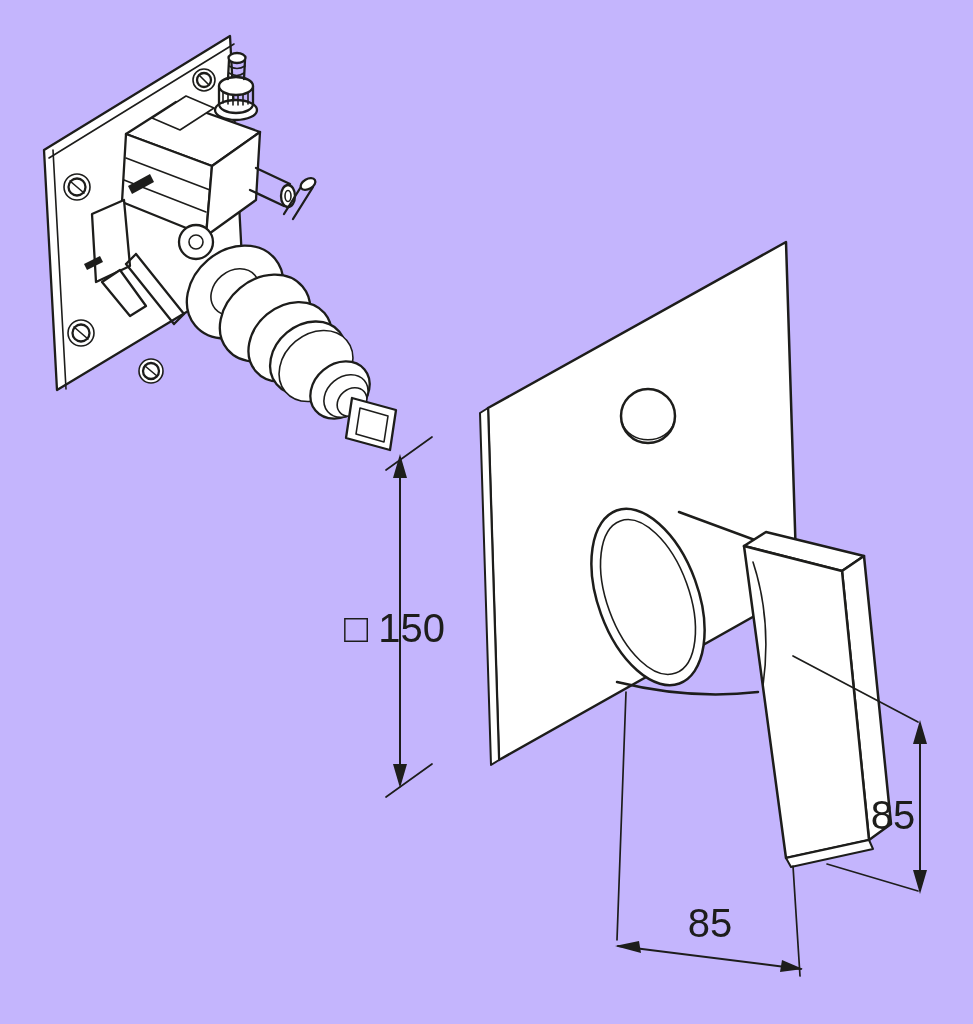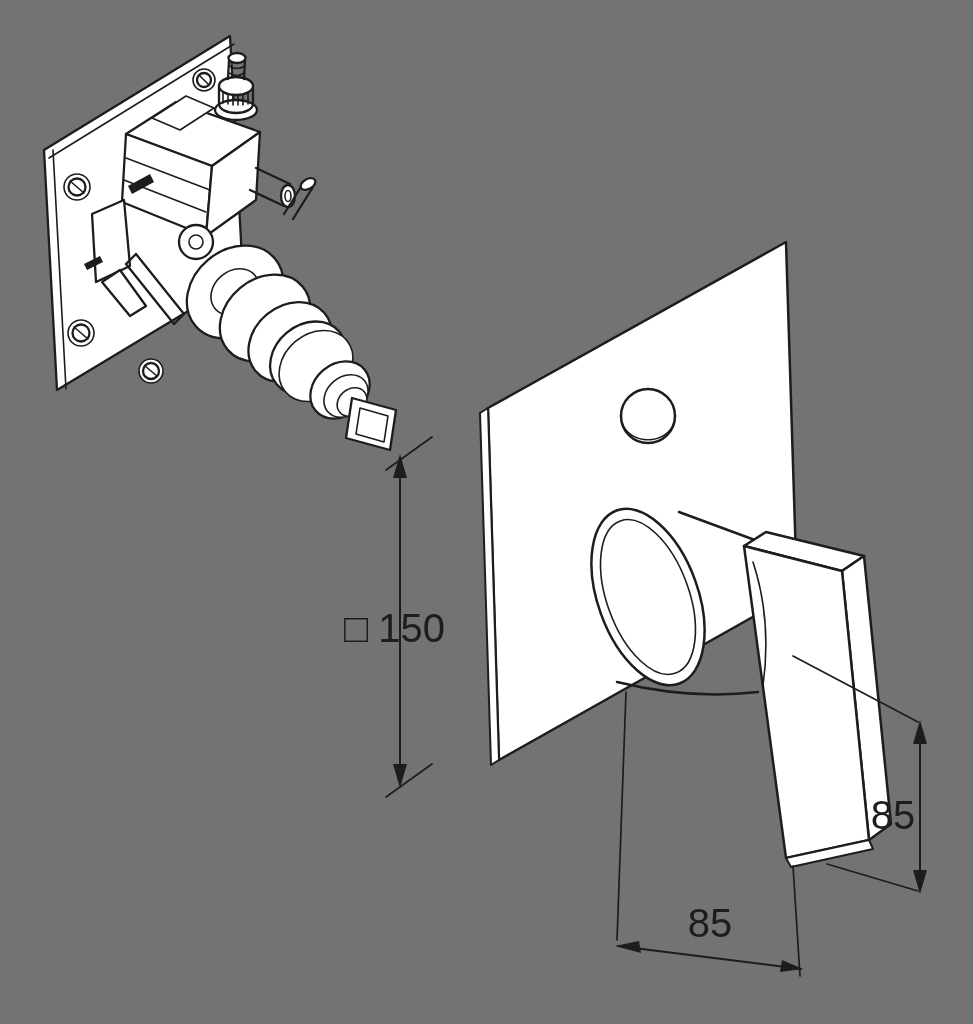--- a/index.html
+++ b/index.html
@@ -1,16 +1,16 @@
 <!DOCTYPE html>
 <html><head>
 <meta charset="utf-8">
 <style>
   html,body{margin:0;padding:0;background:#ffffff;}
-  .canvas{position:relative;width:973px;height:1024px;background:#737373;overflow:hidden;}
+  .canvas{position:relative;width:973px;height:1024px;background:#c4b5fd;overflow:hidden;}
   svg{display:block;}
   .s  {stroke:#1d1d1b;stroke-width:2.3;fill:none;stroke-linecap:round;stroke-linejoin:round;}
   .sf {stroke:#1d1d1b;stroke-width:2.3;fill:#ffffff;stroke-linecap:round;stroke-linejoin:round;}
   .t  {stroke:#1d1d1b;stroke-width:1.6;fill:none;stroke-linecap:round;stroke-linejoin:round;}
   .tf {stroke:#1d1d1b;stroke-width:1.6;fill:#ffffff;stroke-linecap:round;stroke-linejoin:round;}
   .d  {stroke:#1d1d1b;stroke-width:2;fill:none;stroke-linecap:round;}
   .dt {stroke:#1d1d1b;stroke-width:1.7;fill:none;stroke-linecap:round;}
   .ar {fill:#1d1d1b;stroke:none;}
   .mark{fill:#1d1d1b;stroke:none;}
   .dimtext{font-family:"Liberation Sans","DejaVu Sans",sans-serif;font-size:40px;fill:#1d1d1b;}

